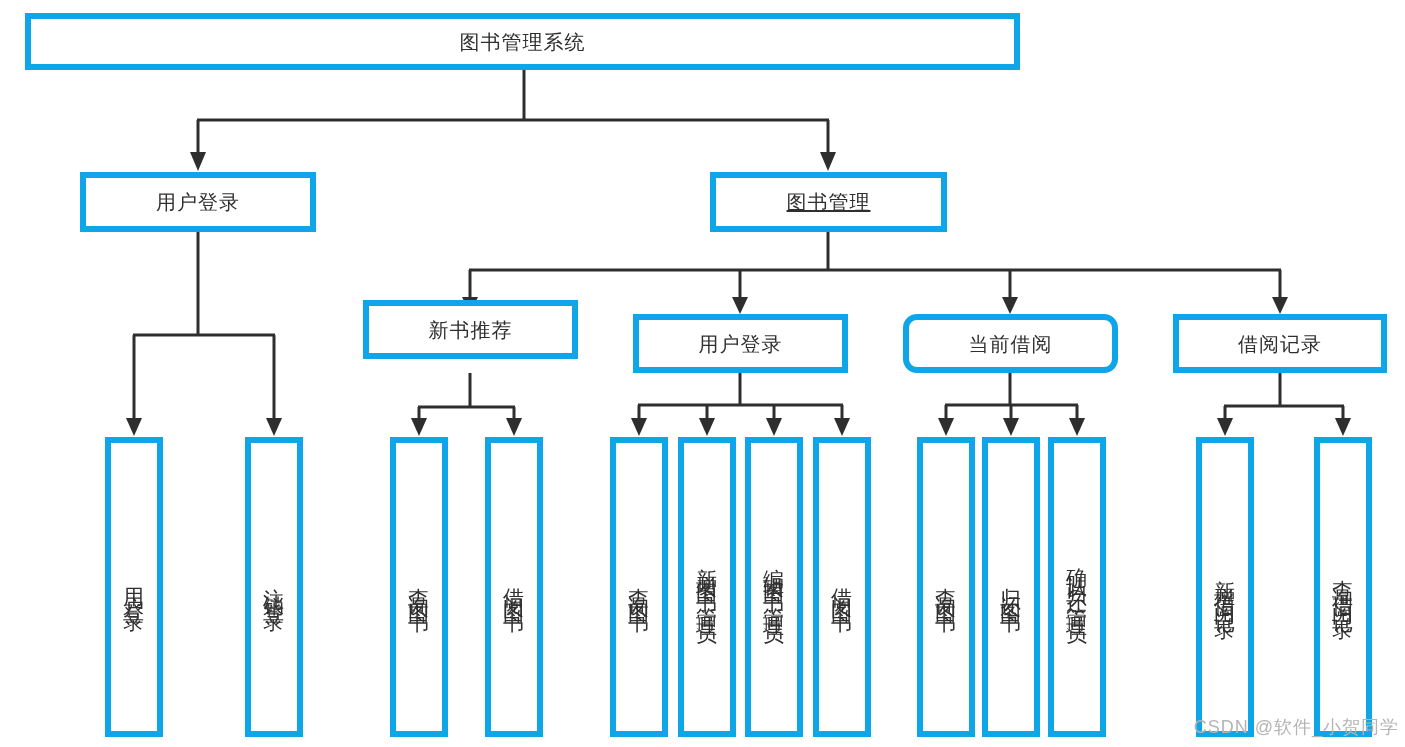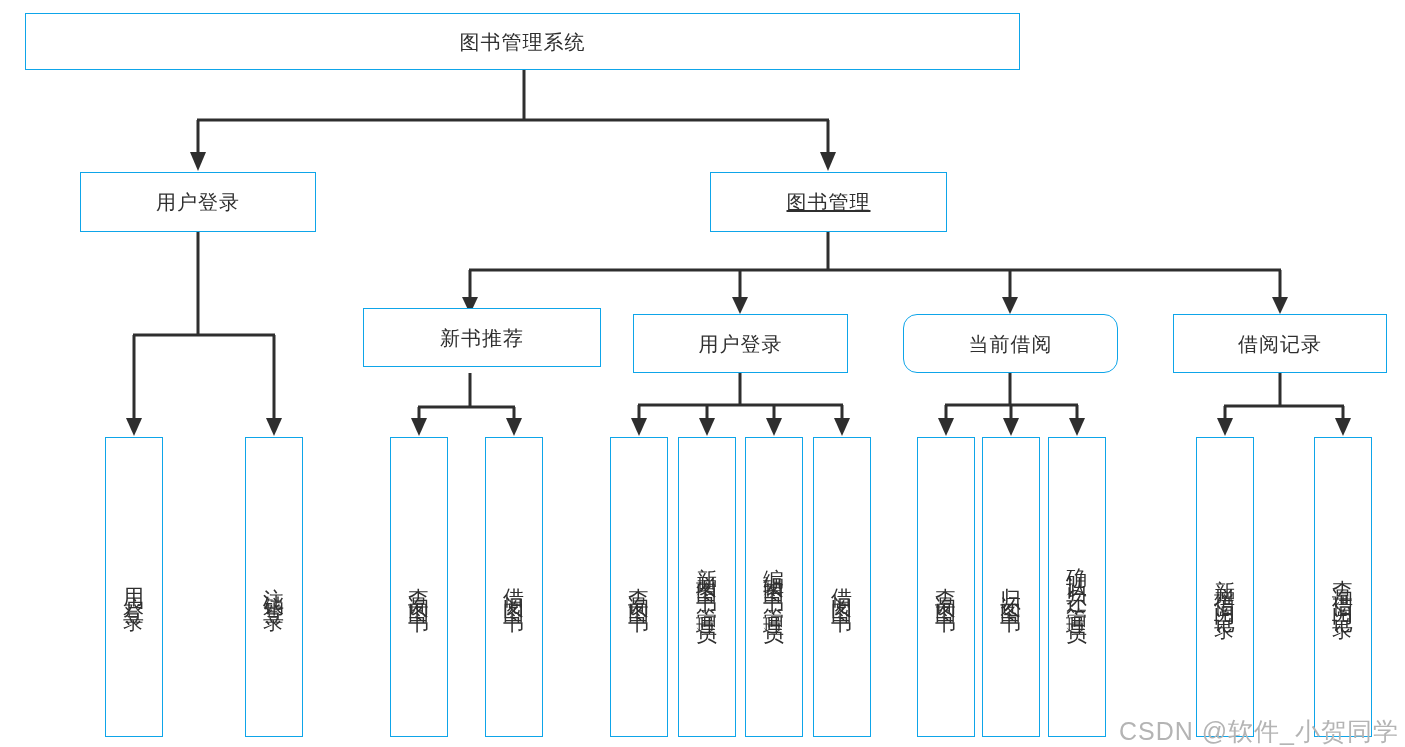--- a/index.html
+++ b/index.html
@@ -17,21 +17,21 @@
   }
   .connectors {
     position: absolute;
     left: 0;
     top: 0;
     z-index: 1;
   }
   .box {
     position: absolute;
     box-sizing: border-box;
-    border: 1px solid #0ea5e9;
+    border: 6px solid #0ea5e9;
     background: #ffffff;
     color: #2f2f2f;
     display: flex;
     align-items: center;
     justify-content: center;
     z-index: 2;
   }
   .h-box {
     font-size: 20px;
     letter-spacing: 1px;
@@ -42,21 +42,21 @@
     text-orientation: mixed;
     font-size: 21px;
     letter-spacing: 8px;
     line-height: 1;
     text-align: center;
   }
   .watermark {
     position: absolute;
     right: 6px;
     top: 715px;
-    font-size: 25px;
+    font-size: 18px;
     letter-spacing: 1px;
     color: #b4b4b4;
     z-index: 5;
     white-space: nowrap;
     margin-left: 15px;
   }
 </style>
 </head>
 <body>
 
@@ -103,21 +103,21 @@
       <polygon points="1217,418 1233,418 1225,436"></polygon>
       <polygon points="1335,418 1351,418 1343,436"></polygon>
     </g>
   </svg>
 
   <div class="box h-box" style="left:25px; top:13px; width:995px; height:57px;">图书管理系统</div>
 
   <div class="box h-box" style="left:80px; top:172px; width:236px; height:60px;">用户登录</div>
   <div class="box h-box" style="left:710px; top:172px; width:237px; height:60px;text-decoration:underline;">图书管理</div>
 
-  <div class="box h-box" style="left:363px; top:308px; width:238px; height:59px;">新书推荐</div>
+  <div class="box h-box" style="left:363px; top:300px; width:215px; height:59px;">新书推荐</div>
   <div class="box h-box" style="left:633px; top:314px; width:215px; height:59px;">用户登录</div>
   <div class="box h-box" style="left:903px; top:314px; width:215px; height:59px;border-radius:14px;">当前借阅</div>
   <div class="box h-box" style="left:1173px; top:314px; width:214px; height:59px;">借阅记录</div>
 
   <div class="box v-box" style="left:105px; top:437px; width:58px; height:300px;">用户登录</div>
   <div class="box v-box" style="left:245px; top:437px; width:58px; height:300px;">注销登录</div>
 
   <div class="box v-box" style="left:390px; top:437px; width:58px; height:300px;">查询图书</div>
   <div class="box v-box" style="left:485px; top:437px; width:58px; height:300px;">借阅图书</div>
 

